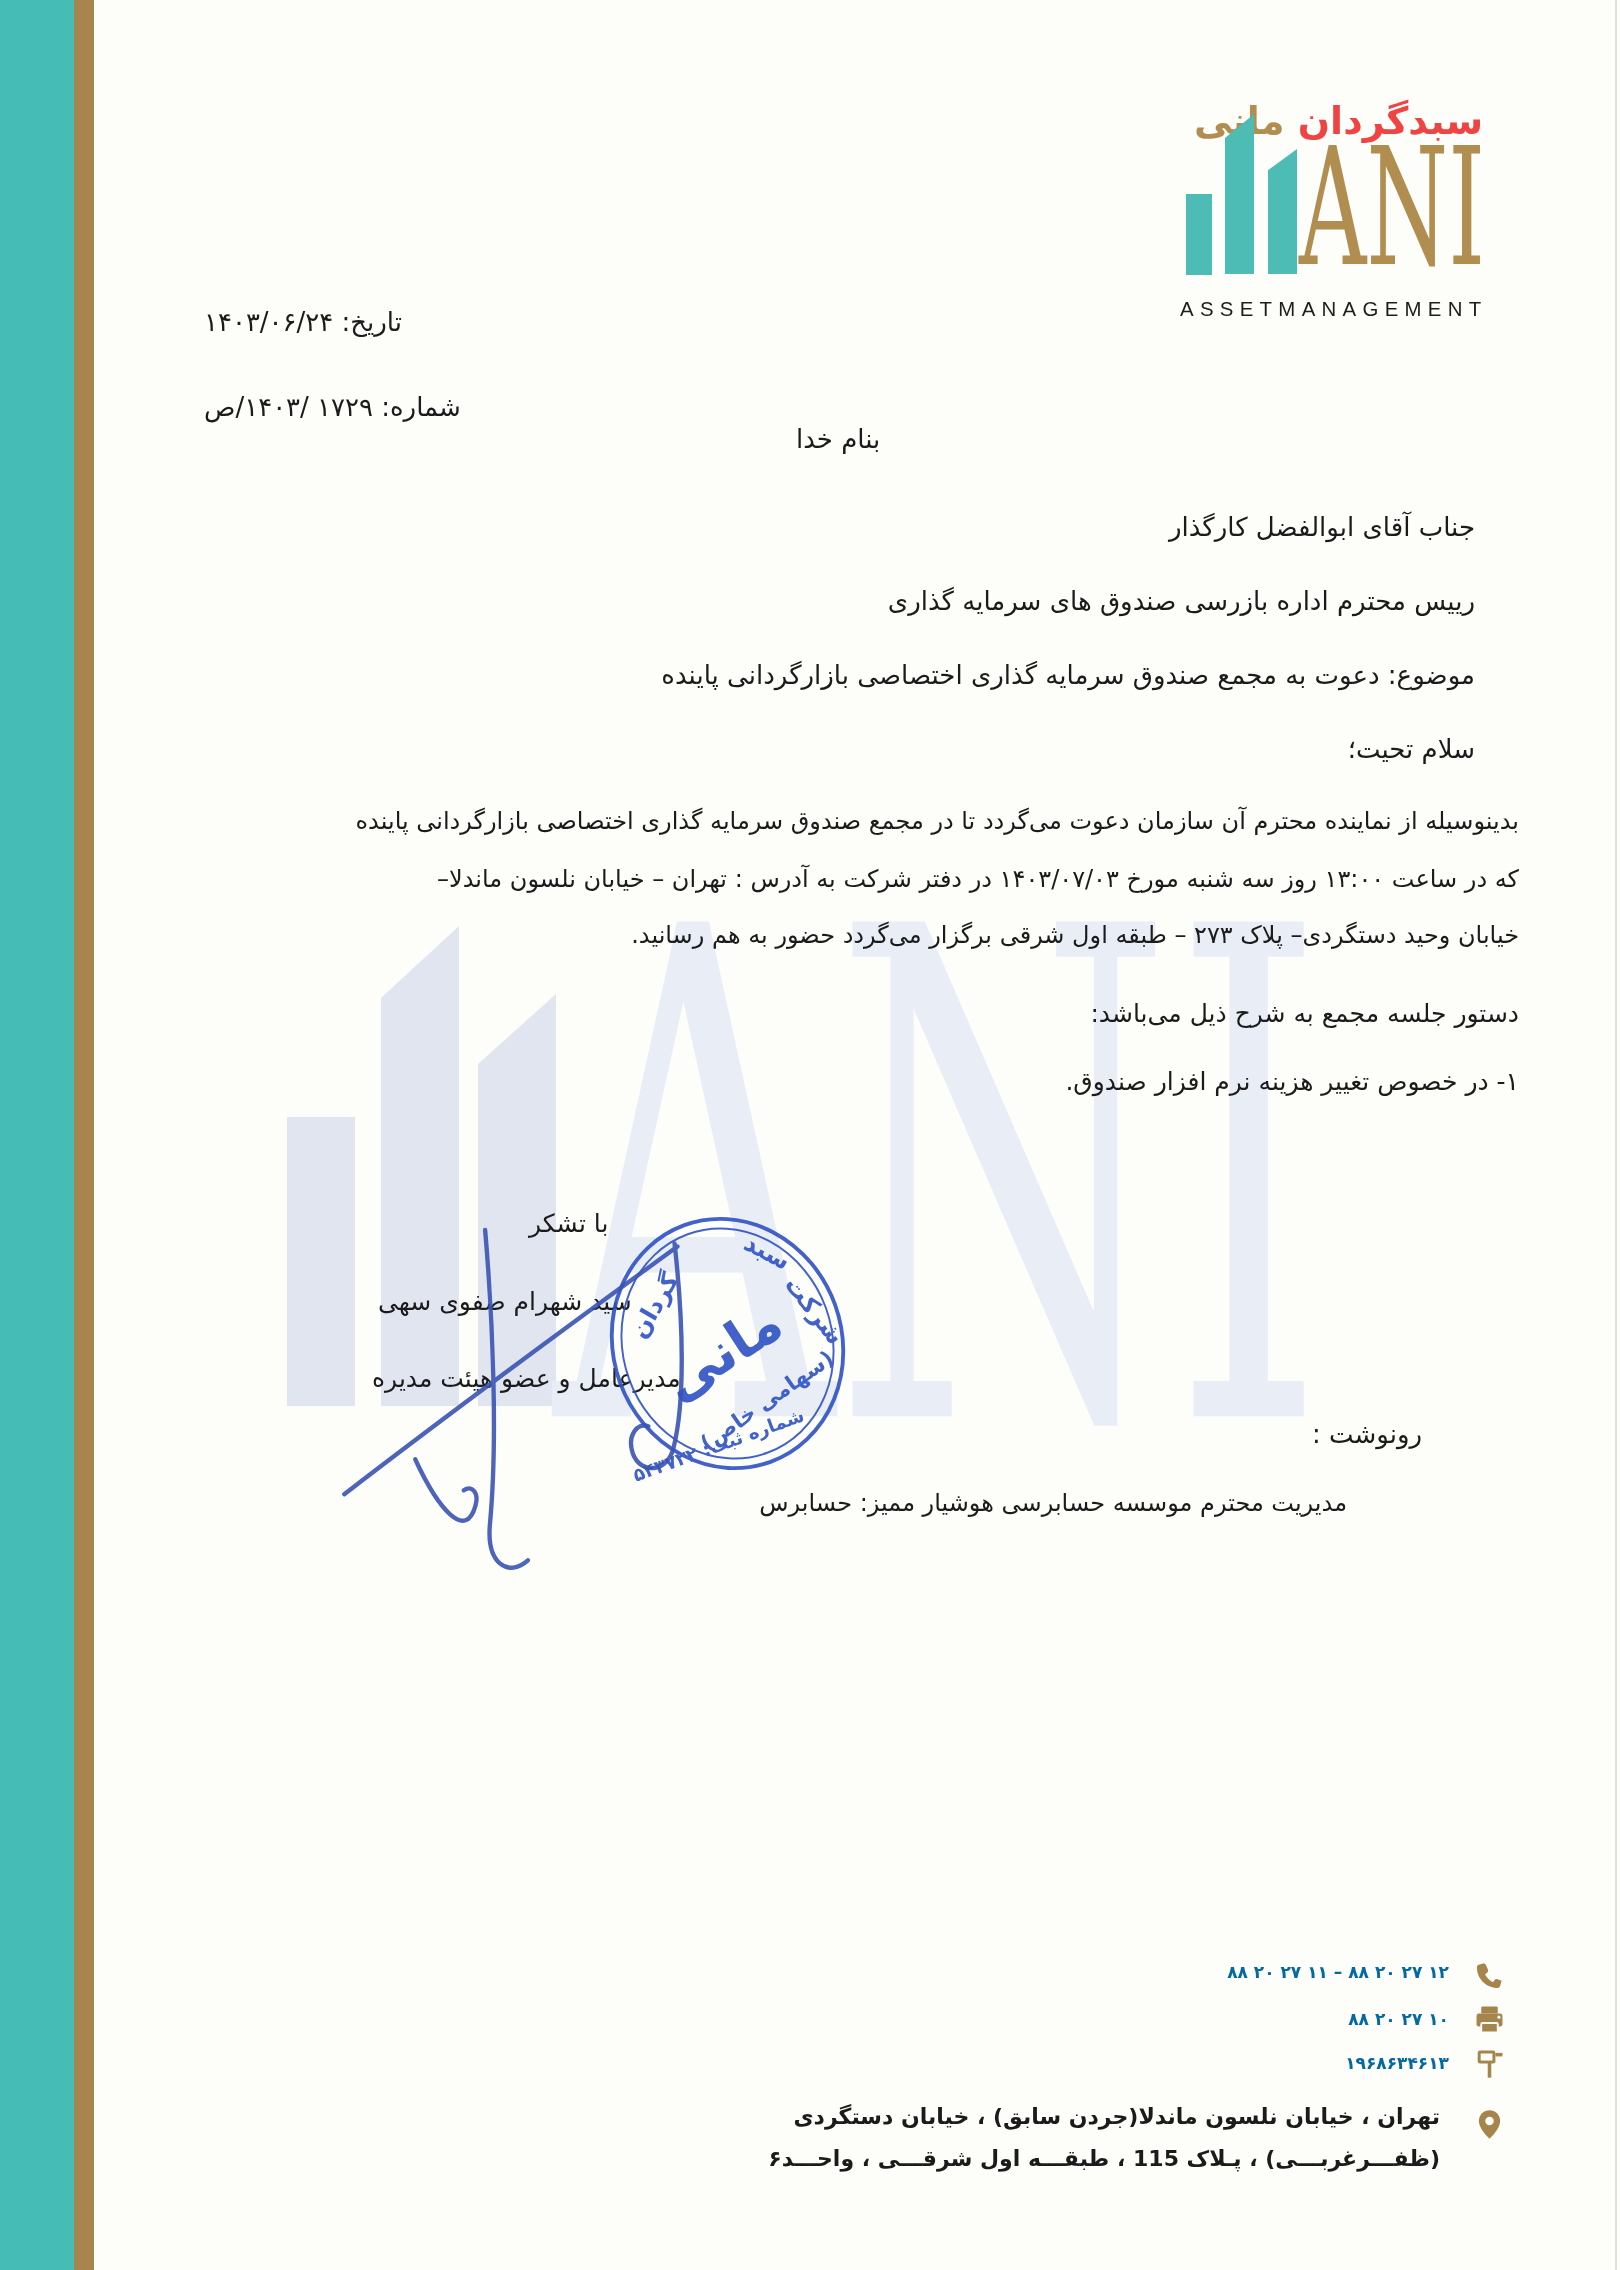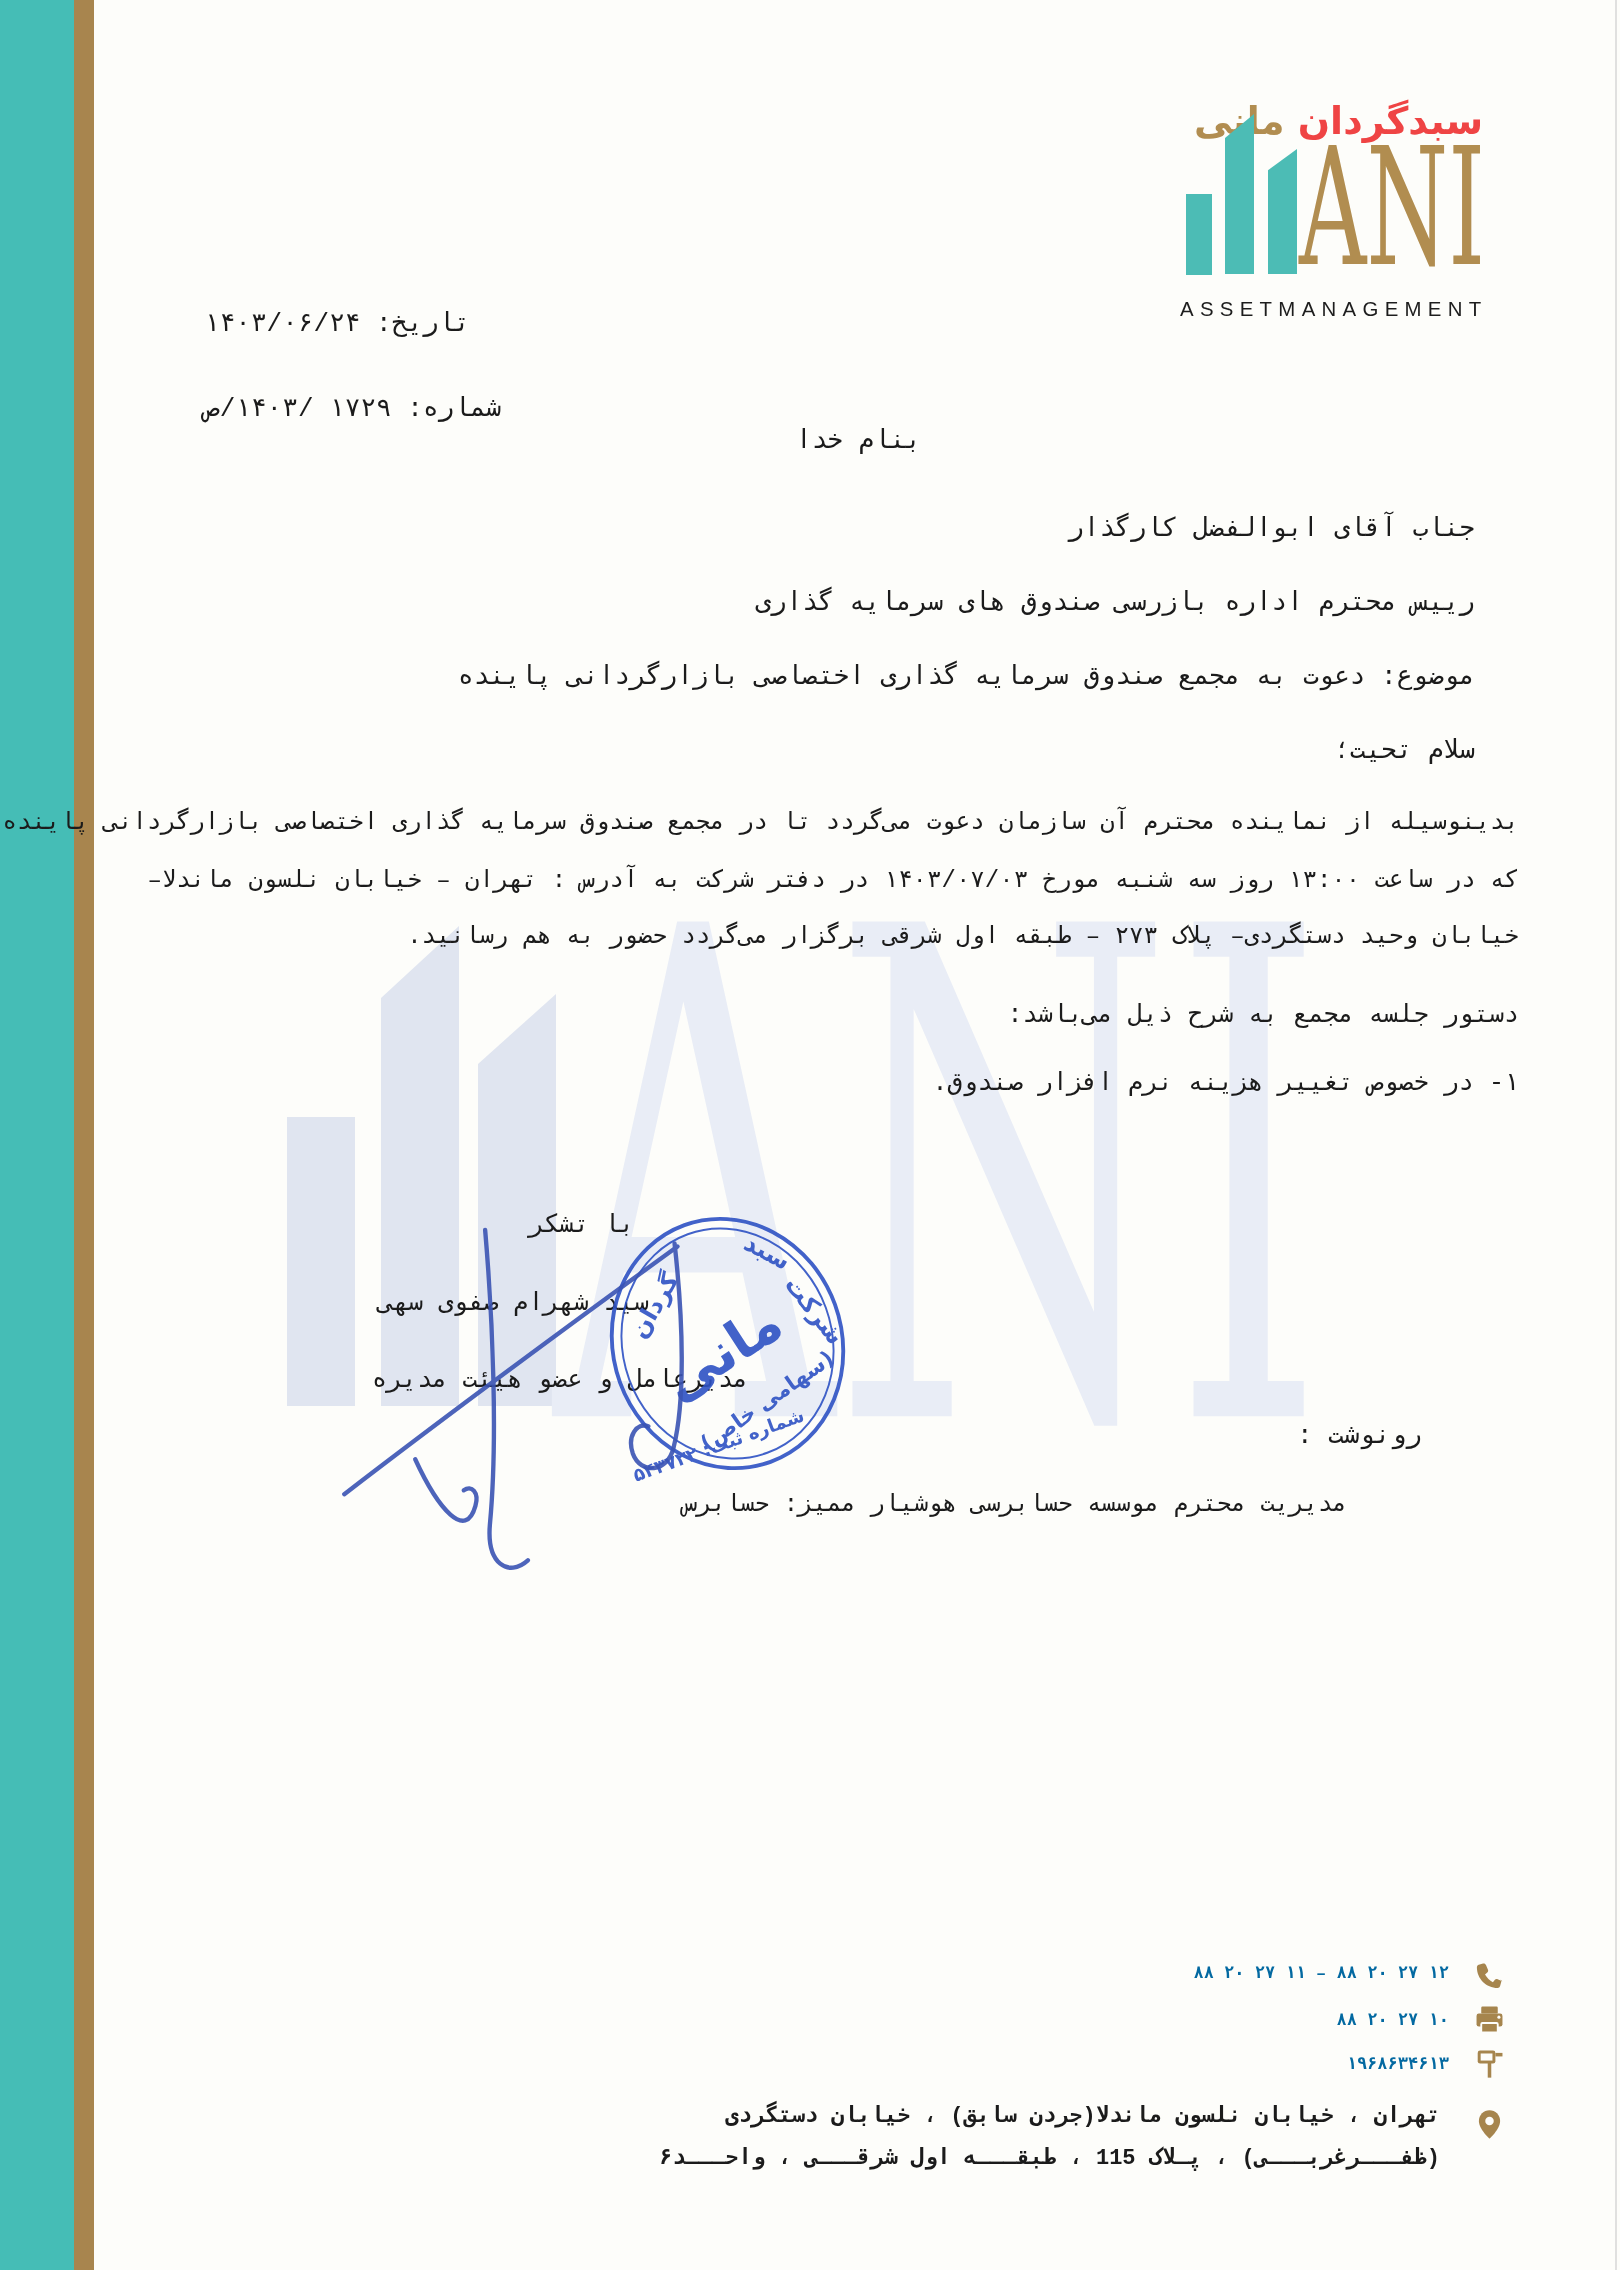--- a/index.html
+++ b/index.html
@@ -1,21 +1,21 @@
 <!DOCTYPE html>
 <html lang="fa"><head>
 <meta charset="utf-8">
 <style>
   html,body{margin:0;padding:0;background:#ffffff;}
   .page{
     position:relative;width:1621px;height:2271px;overflow:hidden;
     background:#fdfdfa;color:#1b1b1b;
     font-family:"DejaVu Sans",sans-serif;
   }
-  .abs{position:absolute;white-space:nowrap;font-family:Liberation Mono, monospace;}
+  .abs{position:absolute;white-space:nowrap;}
   .fa{direction:rtl;unicode-bidi:plaintext;}
   
   .band-teal{position:absolute;left:0;top:0;width:74px;height:100%;background:#45bdb6;}
   .band-gold{position:absolute;left:74px;top:0;width:20.4px;height:100%;background:#a8854e;}
   .scan-edge{position:absolute;right:3.9px;top:0;width:1.9px;height:100%;background:#c9c9c9;opacity:.55;}
 
   
   .logo{position:absolute;left:1106px;top:85px;width:383px;height:238px;z-index:3;}
   .logo-fa{position:absolute;right:5.8px;top:13.6px;font-size:38px;font-weight:bold;direction:rtl;letter-spacing:0;}
   .logo-fa .black{color:#ef4444;}

